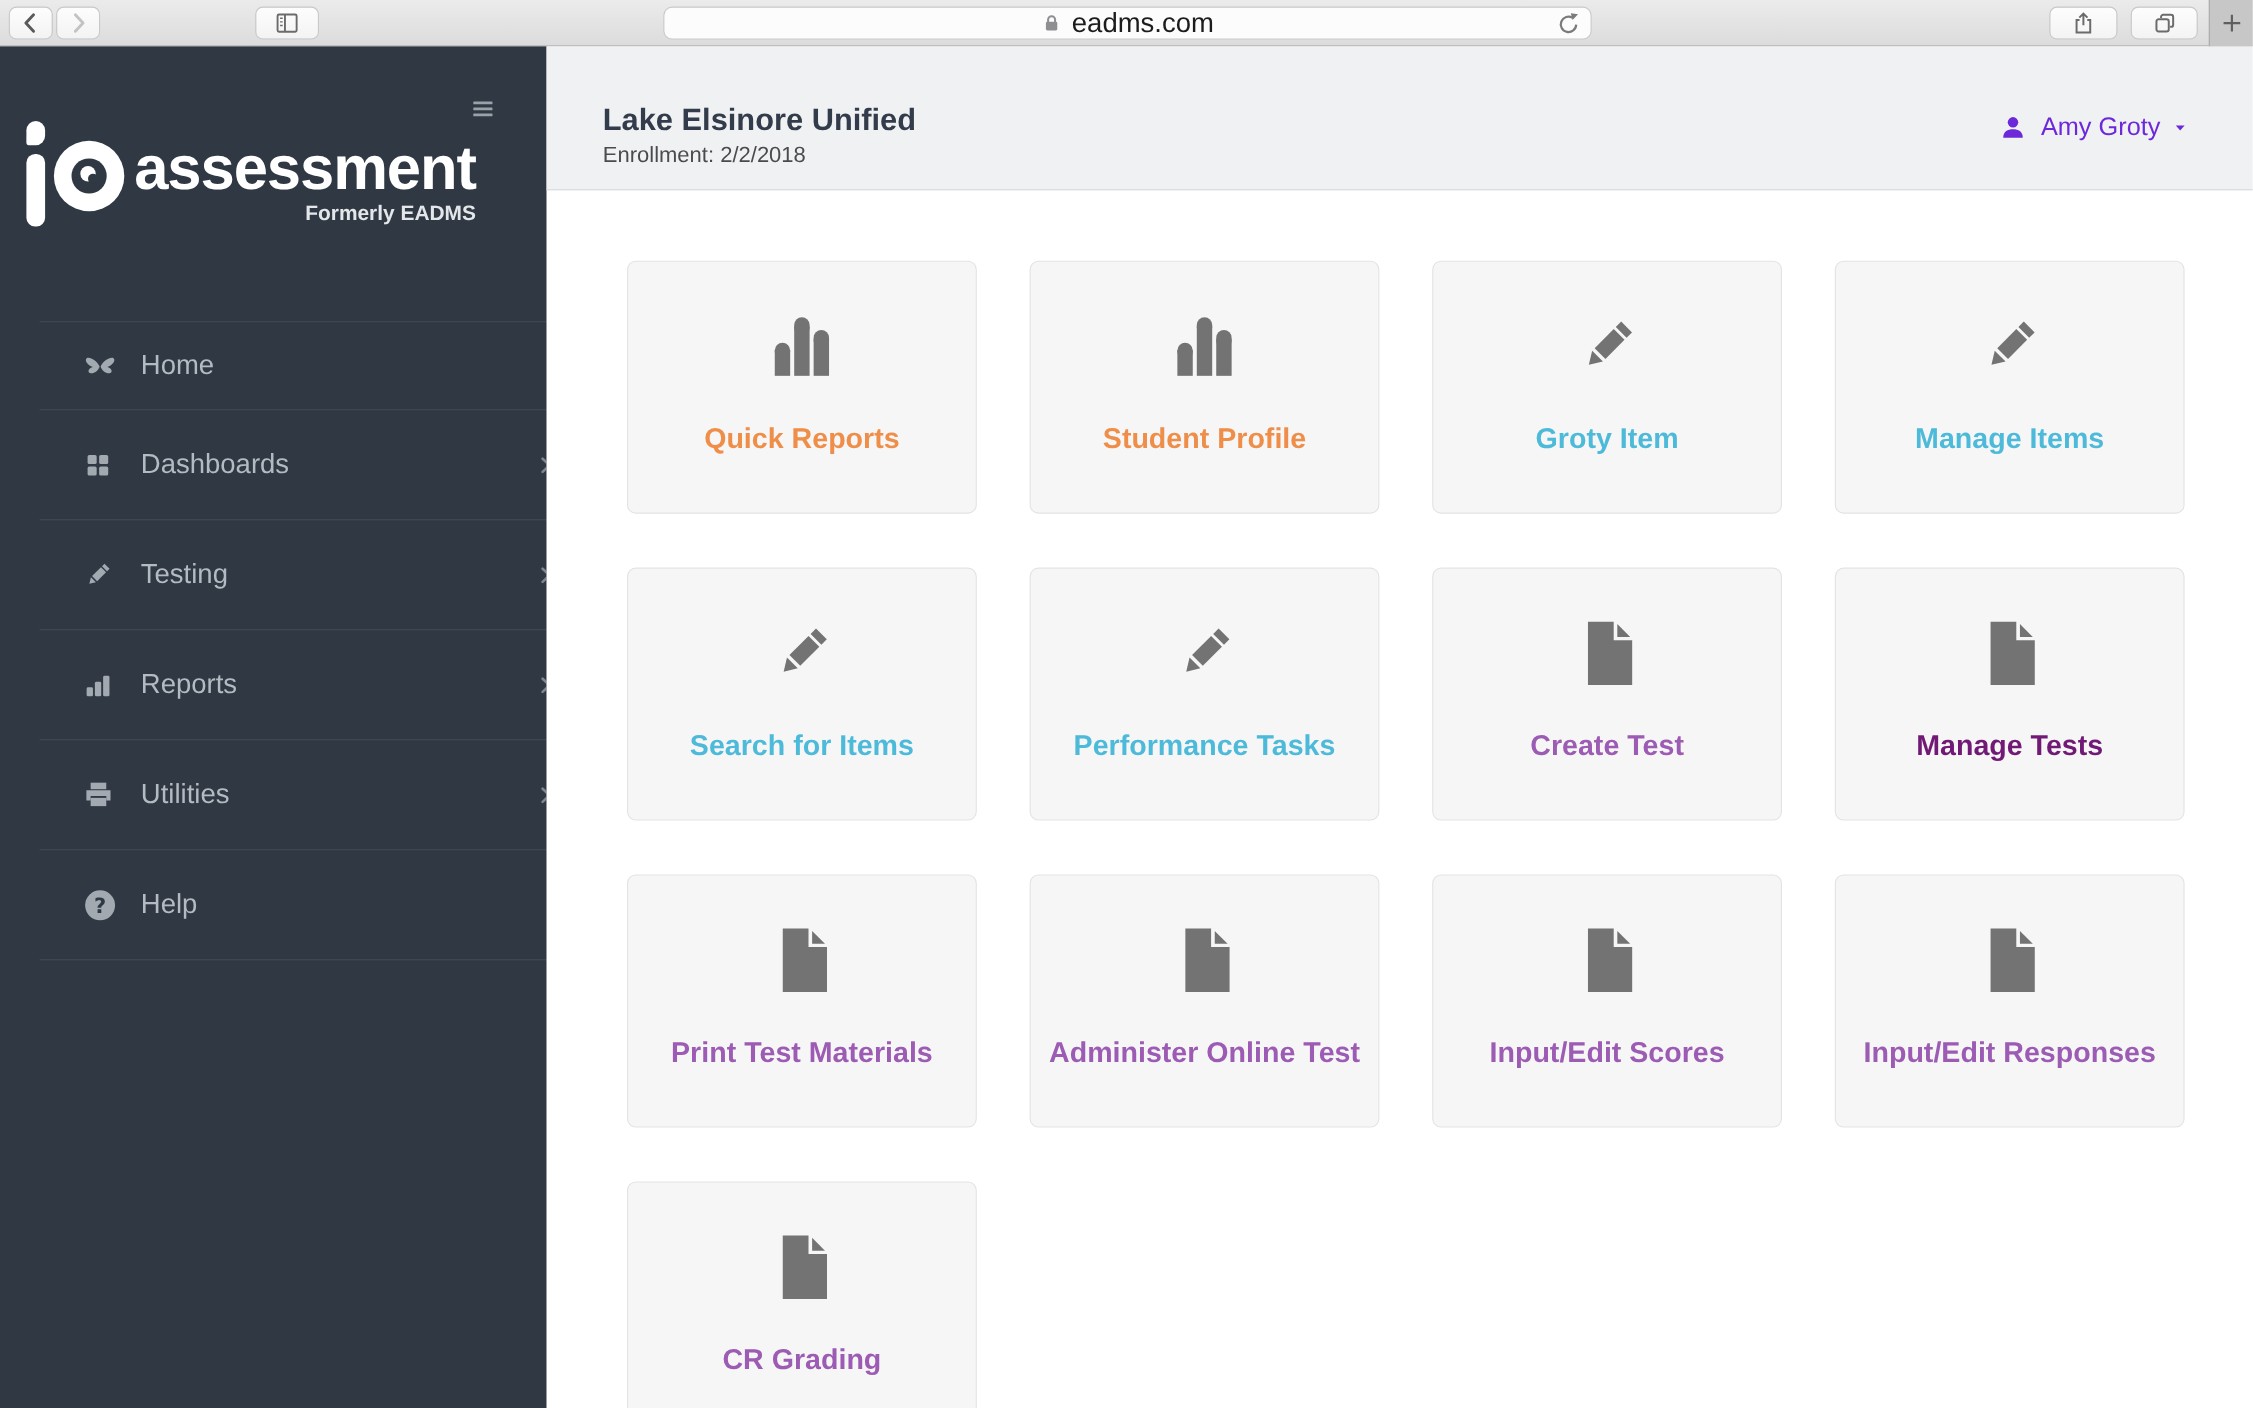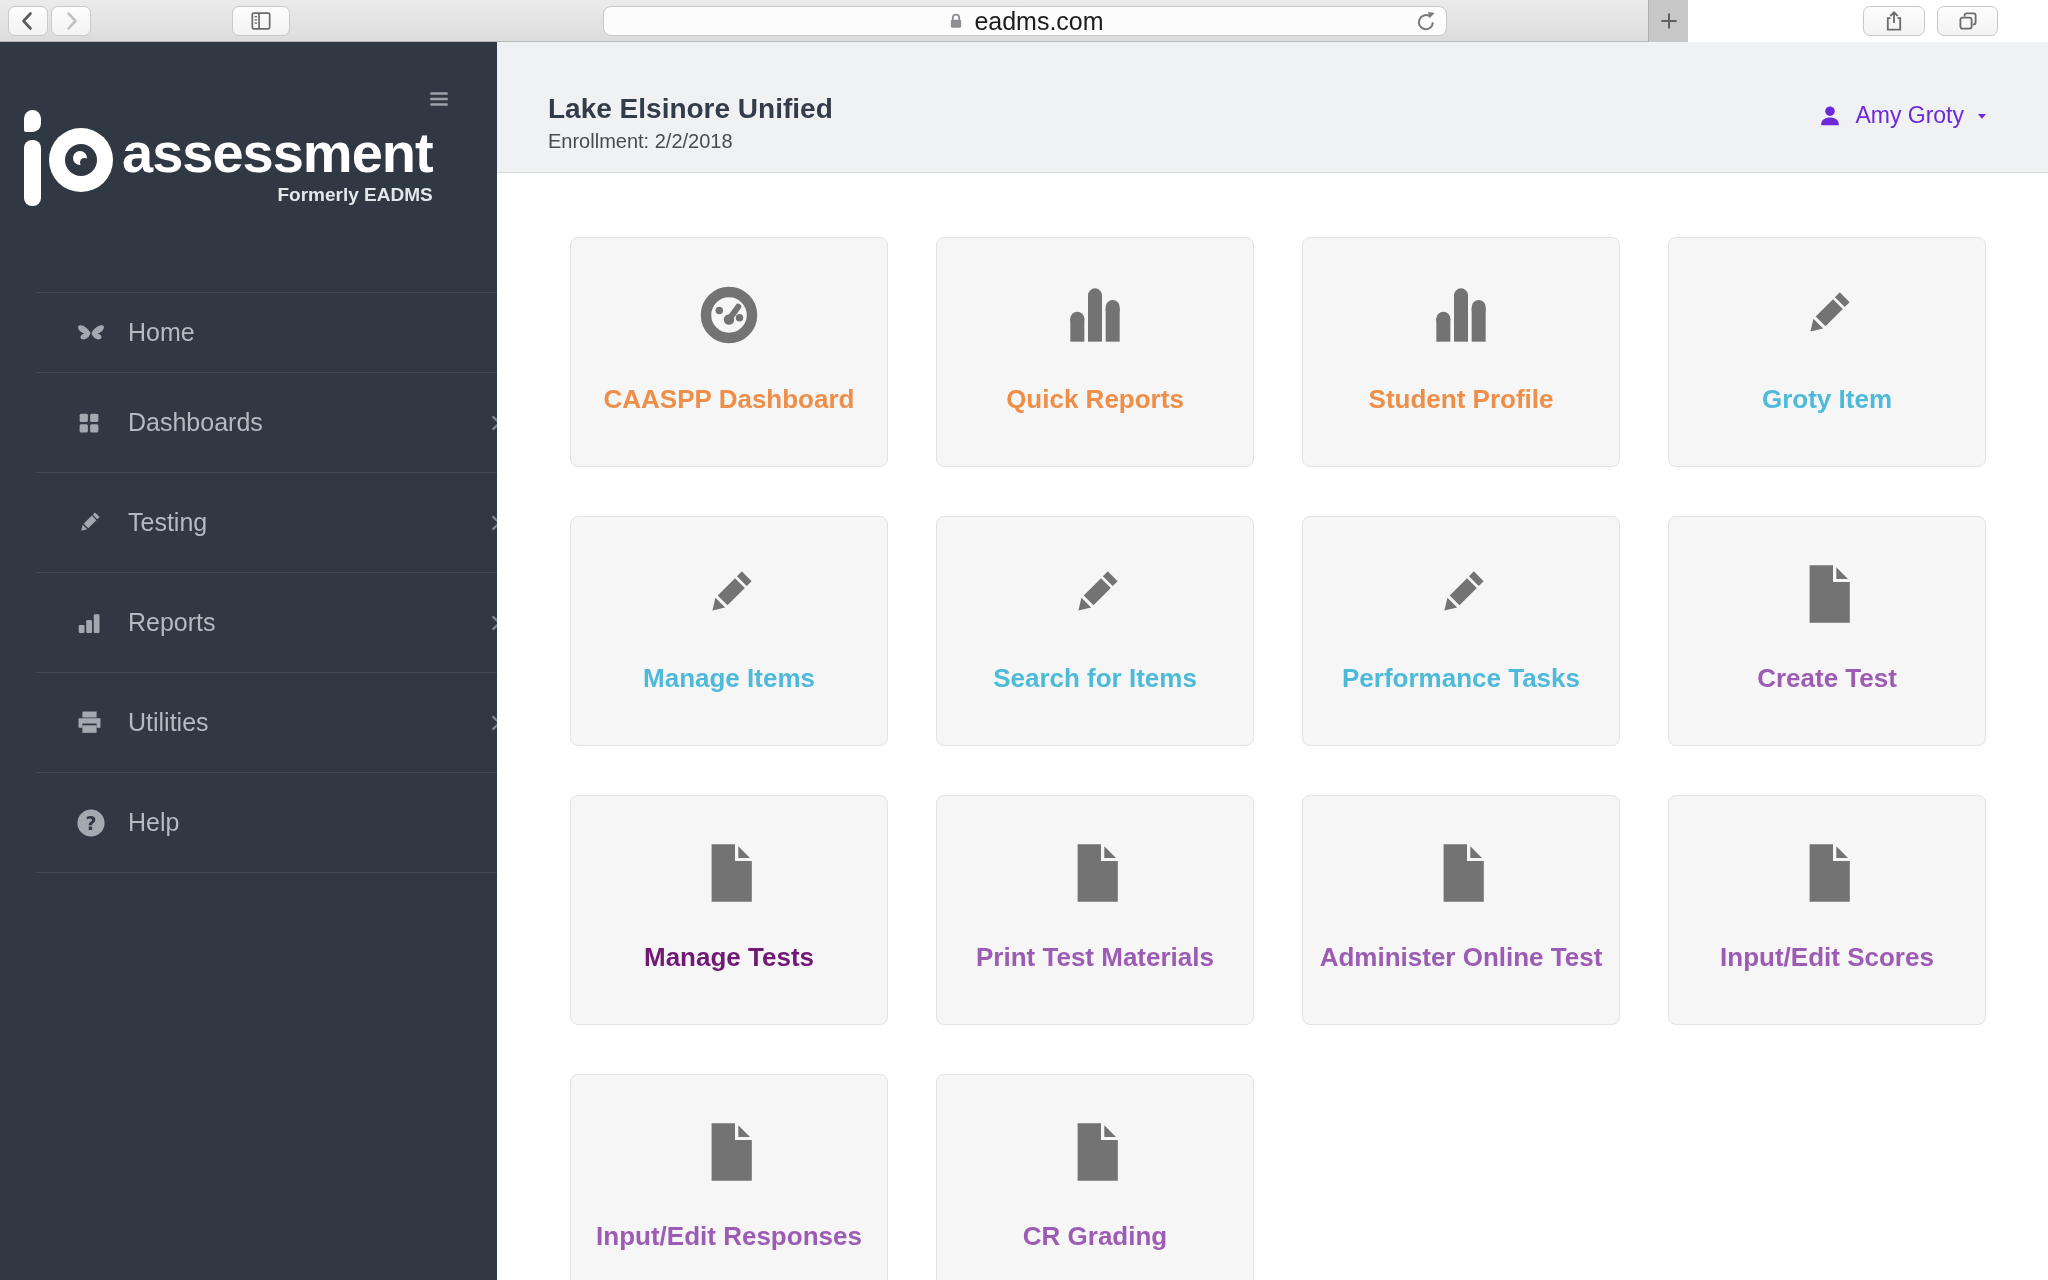--- a/index.html
+++ b/index.html
@@ -1,21 +1,21 @@
 <!DOCTYPE html>
 <html><head>
 <meta charset="utf-8">
 <style>
   * { margin:0; padding:0; box-sizing:border-box; }
   html,body { width:2048px; height:1280px; }
   body { font-family:"Liberation Sans","DejaVu Sans",sans-serif; background:#fff; overflow:hidden; }
   .screen { position:relative; width:2048px; height:1280px; overflow:hidden; }
 
   
-  .toolbar { position:absolute; left:0; top:0; width:1688px; height:42px;
+  .toolbar { position:absolute; left:0; top:0; width:2048px; height:42px;
     background:linear-gradient(#ebebeb,#dcdcdc); border-bottom:1px solid #b9b9b9; z-index:20; }
   .tb-btn { position:absolute; top:6px; height:30px; border:1px solid #c9c9c9; border-radius:7px;
     background:linear-gradient(#fdfdfd,#f3f3f3); display:flex; align-items:center; justify-content:center; }
   .tb-btn svg { display:block; }
   #btn-back { left:8px; width:40px; color:#5a5a5a; }
   #btn-forward { left:51px; width:40px; color:#c3c3c3; }
   #btn-sidebar { left:232px; width:58px; color:#6b6b6b; }
   #btn-share { left:1863px; width:62px; color:#6b6b6b; }
   #btn-tabs { left:1937px; width:61px; color:#6b6b6b; }
   .newtab-zone { position:absolute; right:0; top:0; width:40px; height:42px; background:#c7c7c7;
@@ -317,26 +317,20 @@
           <span class="user-name">Amy Groty</span>
           <svg width="16" height="16">
               <use href="#i-caret-down"></use>
             </svg>
         </div>
       </header>
 
       <div class="cards">
 
         <div class="card">
-          <svg class="card-icon" width="60" height="60">
-              <use href="#i-gauge"></use>
-            </svg>
-          <div class="card-label" style="color: rgb(239, 142, 73);">CAASPP Dashboard</div>
-        </div>
-        <div class="card">
           <svg class="card-icon" width="80" height="80">
               <use href="#i-bars"></use>
             </svg>
           <div class="card-label" style="color: rgb(239, 142, 73);">Quick Reports</div>
         </div>
         <div class="card">
           <svg class="card-icon" width="80" height="80">
               <use href="#i-bars"></use>
             </svg>
           <div class="card-label" style="color: rgb(239, 142, 73);">Student Profile</div>

